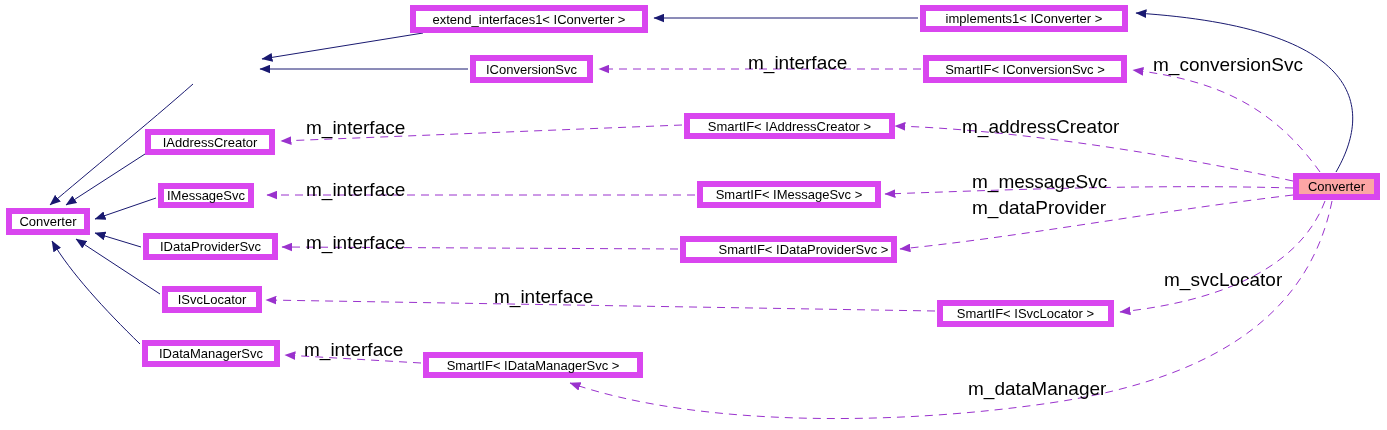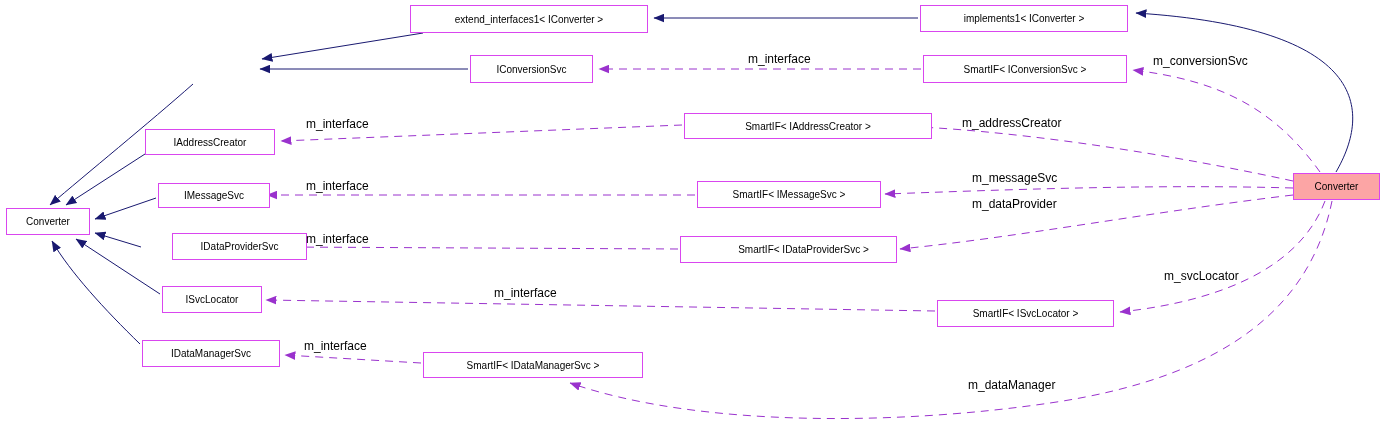--- a/index.html
+++ b/index.html
@@ -7,33 +7,33 @@
     position:relative;
     width:1387px;height:430px;
     background:#ffffff;
     font-family:"Liberation Sans", sans-serif;
     overflow:hidden;
   }
   #edges{position:absolute;left:0;top:0;width:1387px;height:430px;}
   .node{
     position:absolute;
     box-sizing:border-box;
-    border:1px solid #d946ef;
+    border:6px solid #d946ef;
     background:#ffffff;
     color:#000000;
-    font-size:10px;
+    font-size:13px;
     display:flex;align-items:center;justify-content:center;
     white-space:nowrap;
     z-index:2;
   }
   .node.focus{background:#fca5a5;}
   .edge-label{
     position:absolute;
     color:#000000;
-    font-size:12px;
+    font-size:19px;
     white-space:nowrap;
     z-index:3;
   }
 </style>
 </head>
 <body>
 
 <div id="canvas">
 
   <svg id="edges" width="1387" height="430" viewBox="0 0 1387 430" xmlns="http://www.w3.org/2000/svg">
@@ -75,29 +75,29 @@
 
   <div class="node" style="left:920px;top:5px;width:208px;height:27px;">implements1&lt; IConverter &gt;</div>
 
 
   <div class="node" style="left:470px;top:55px;width:123px;height:28px;">IConversionSvc</div>
 
   <div class="node" style="left:923px;top:55px;width:204px;height:28px;">SmartIF&lt; IConversionSvc &gt;</div>
 
   <div class="node" style="left:145px;top:129px;width:130px;height:26px;text-align:right;">IAddressCreator</div>
 
-  <div class="node" style="left:684px;top:113px;width:248px;height:26px;">SmartIF&lt; IAddressCreator &gt;</div>
+  <div class="node" style="left:684px;top:113px;width:211px;height:26px;">SmartIF&lt; IAddressCreator &gt;</div>
 
-  <div class="node" style="left:158px;top:183px;width:112px;height:25px;">IMessageSvc</div>
+  <div class="node" style="left:158px;top:183px;width:96px;height:25px;">IMessageSvc</div>
 
   <div class="node" style="left:697px;top:181px;width:184px;height:27px;">SmartIF&lt; IMessageSvc &gt;</div>
 
   <div class="node" style="left:6px;top:208px;width:84px;height:27px;">Converter</div>
 
-  <div class="node" style="left:143px;top:233px;width:135px;height:27px;margin-left:29px;">IDataProviderSvc</div>
+  <div class="node" style="left:143px;top:233px;width:135px;height:27px;">IDataProviderSvc</div>
 
   <div class="node" style="left:680px;top:236px;width:217px;height:27px;padding-left:30px;">SmartIF&lt; IDataProviderSvc &gt;</div>
 
   <div class="node" style="left:162px;top:286px;width:100px;height:27px;">ISvcLocator</div>
 
   <div class="node" style="left:142px;top:340px;width:138px;height:27px;">IDataManagerSvc</div>
 
   <div class="node" style="left:937px;top:300px;width:177px;height:27px;">SmartIF&lt; ISvcLocator &gt;</div>
 
   <div class="node" style="left:423px;top:352px;width:220px;height:26px;">SmartIF&lt; IDataManagerSvc &gt;</div>

